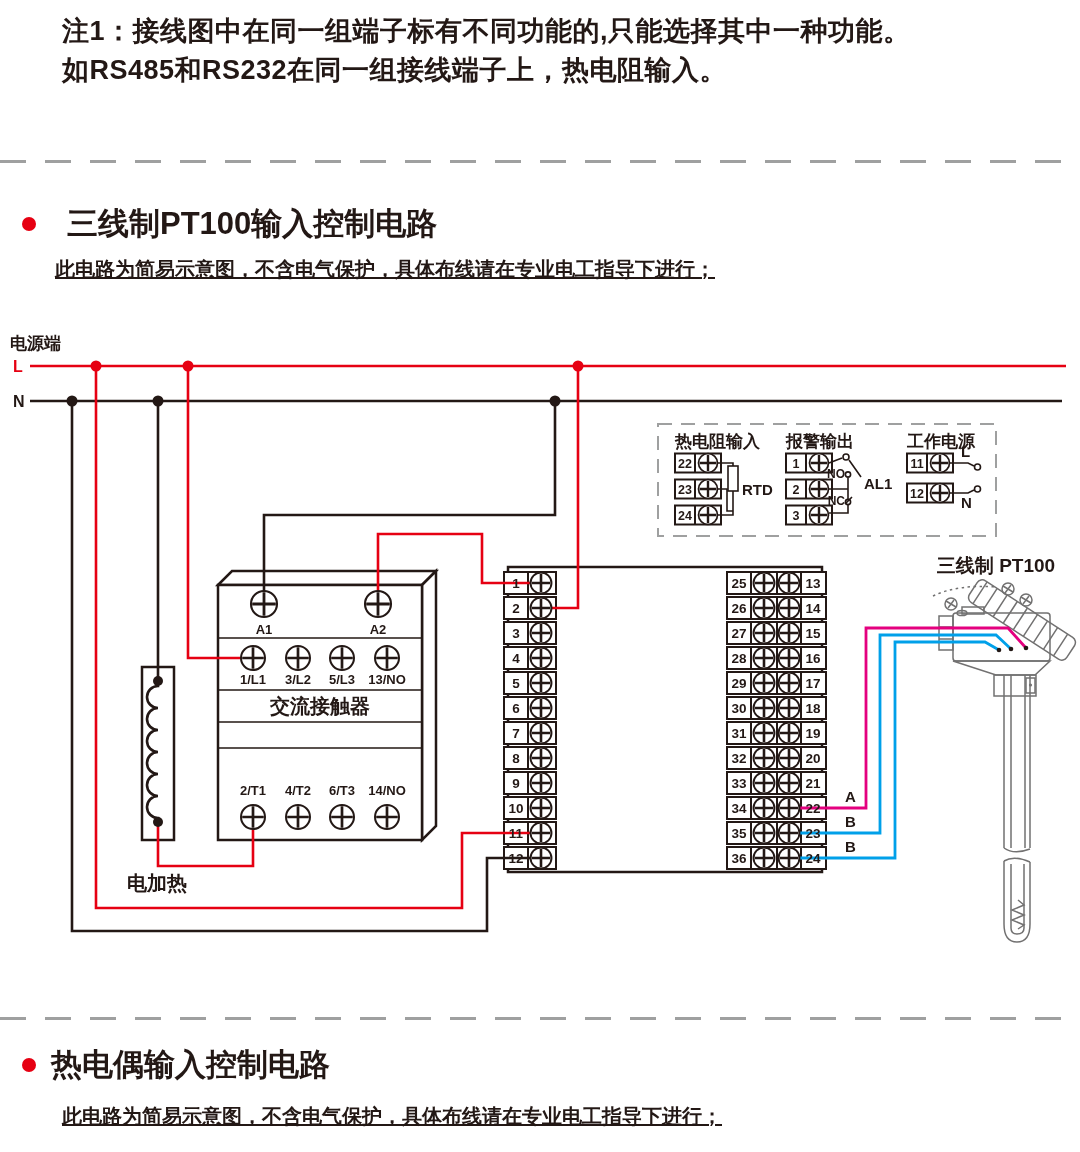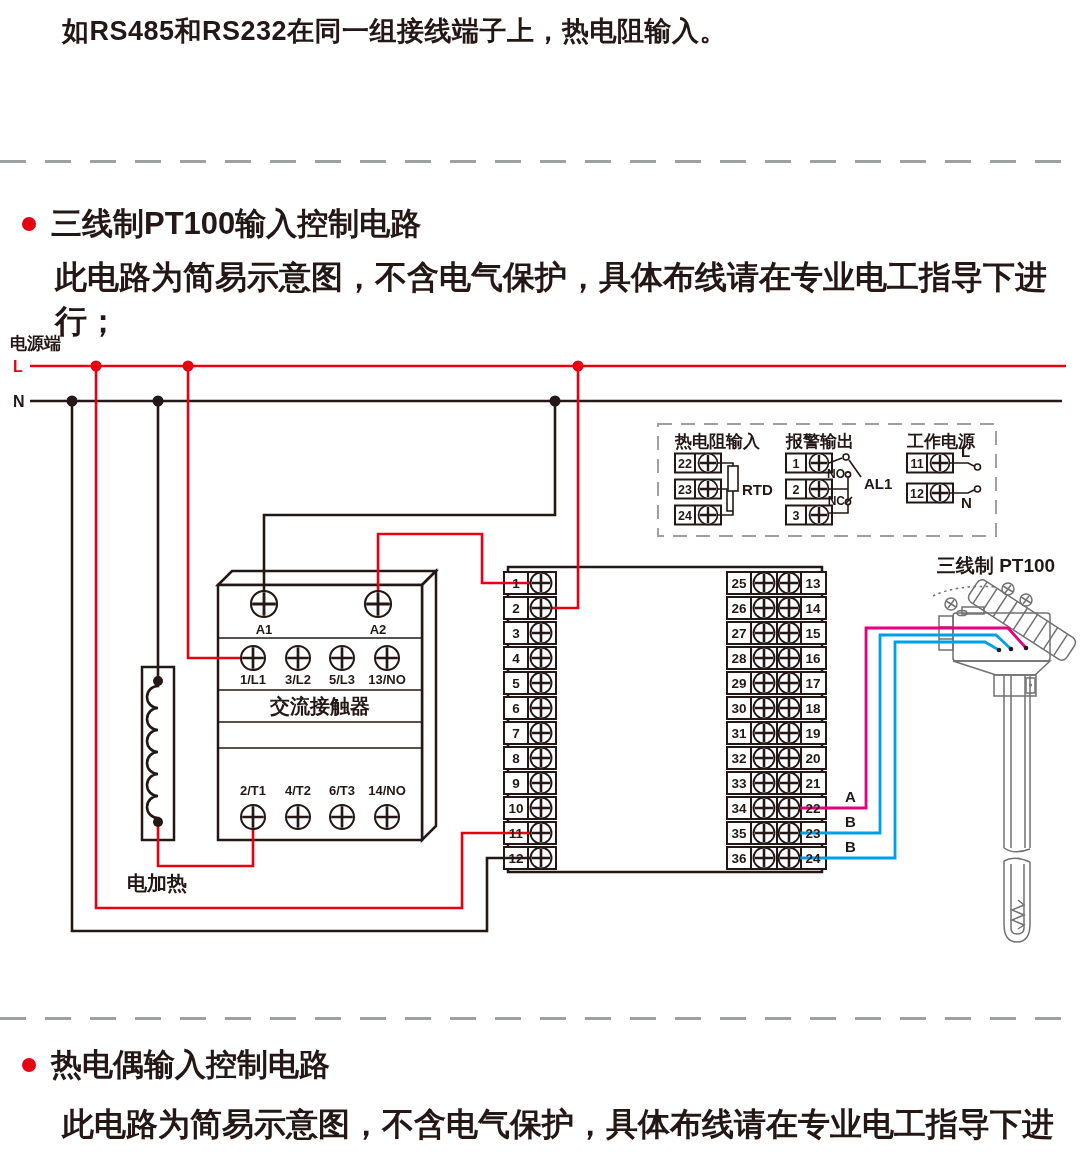--- a/index.html
+++ b/index.html
@@ -5,23 +5,23 @@
   html,body{margin:0;padding:0;background:#fff;}
   .page{position:relative;width:1080px;height:1152px;background:#fff;overflow:hidden;
         font-family:"Liberation Sans","DejaVu Sans",sans-serif;color:var(--dark,#231815);}
   .note{position:absolute;left:62px;top:12px;font-size:27px;font-weight:700;line-height:39px;letter-spacing:.5px;}
   .divider{position:absolute;left:0;width:1080px;height:3px;
            background:repeating-linear-gradient(90deg,var(--gray,#9fa0a0) 0 26px,transparent 26px 45px);}
   #divider-top{top:160px;}
   #divider-bottom{top:1017px;}
   .section-title{position:absolute;display:flex;align-items:center;font-size:31px;font-weight:700;}
   .bullet{width:14px;height:14px;border-radius:50%;background:var(--red,#e60012);margin-right:15px;flex:0 0 auto;}
-  #section1-title{left:22px;top:203px;}
+  #section1-title{left:22px;top:203px;gap:16px;}
   #section2-title{left:22px;top:1044px;justify-content:center;}
-  .section-desc{position:absolute;font-size:32px;font-weight:700;}
+  .section-desc{position:absolute;font-size:20px;font-weight:700;text-decoration:underline;}
   #section1-desc{left:55px;top:256px;}
   #section2-desc{left:62px;top:1103px;}
   svg.diagram{position:absolute;left:0;top:320px;}
   svg text{font-family:"Liberation Sans","DejaVu Sans",sans-serif;fill:var(--dark,#231815);}
   .tnum{font-size:13.5px;font-weight:700;text-anchor:middle;}
   .tpnum{font-size:12.5px;font-weight:700;text-anchor:middle;}
   .tlbl{font-size:13px;font-weight:700;text-anchor:middle;}
   .tbig{font-size:20px;font-weight:700;text-anchor:middle;}
   .thdr{font-size:17px;font-weight:700;}
   .tpow{font-size:16px;font-weight:700;}
@@ -38,20 +38,21 @@
   .wire-mag{fill:none;stroke:var(--magenta,#e4007f);stroke-width:2.8;}
   .wire-cyn{fill:none;stroke:var(--blue,#00a0e9);stroke-width:2.8;}
   .sensor{fill:none;stroke:var(--sensor,#727171);stroke-width:1.5;}
 </style>
 </head>
 <body>
 
 <div class="page">
 
   <div class="note">
+    <div>注1：接线图中在同一组端子标有不同功能的,只能选择其中一种功能。</div>
     <div>如RS485和RS232在同一组接线端子上，热电阻输入。</div>
   </div>
 
   <div class="divider" id="divider-top"></div>
 
   <div class="section-title" id="section1-title">
     <span class="bullet"></span>
     <span>三线制PT100输入控制电路</span>
   </div>
   <div class="section-desc" id="section1-desc">此电路为简易示意图，不含电气保护，具体布线请在专业电工指导下进行；</div>

